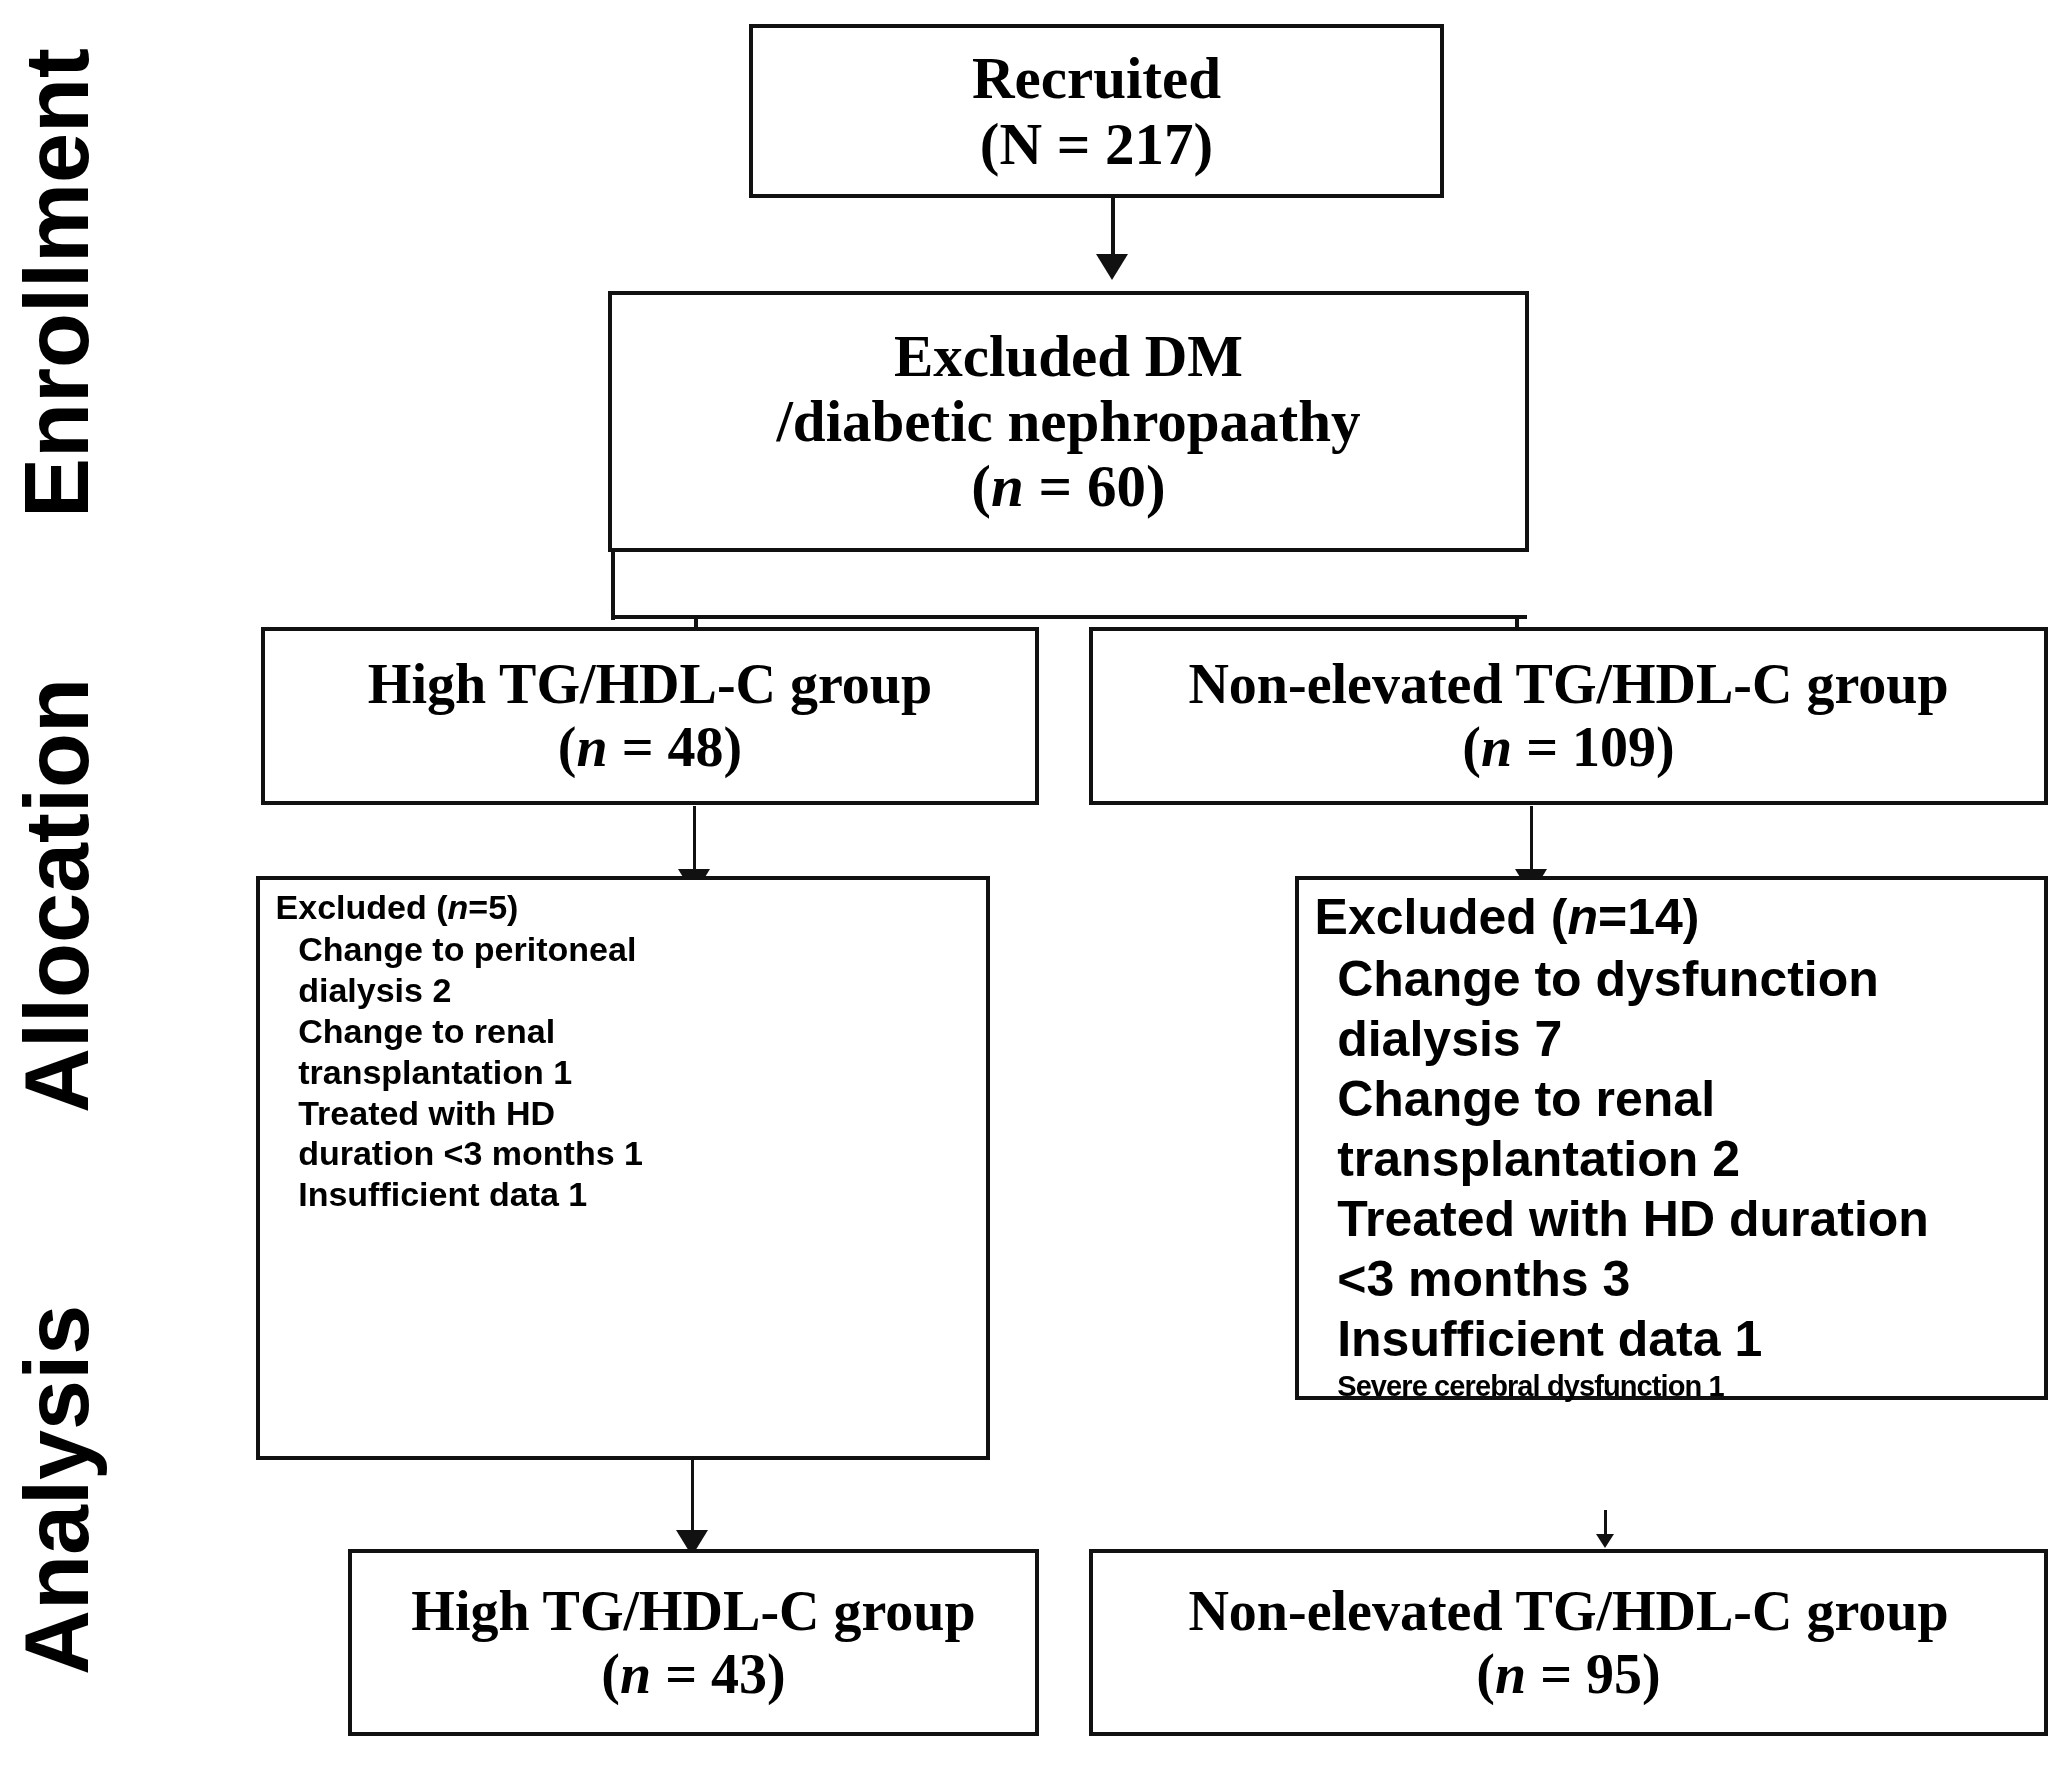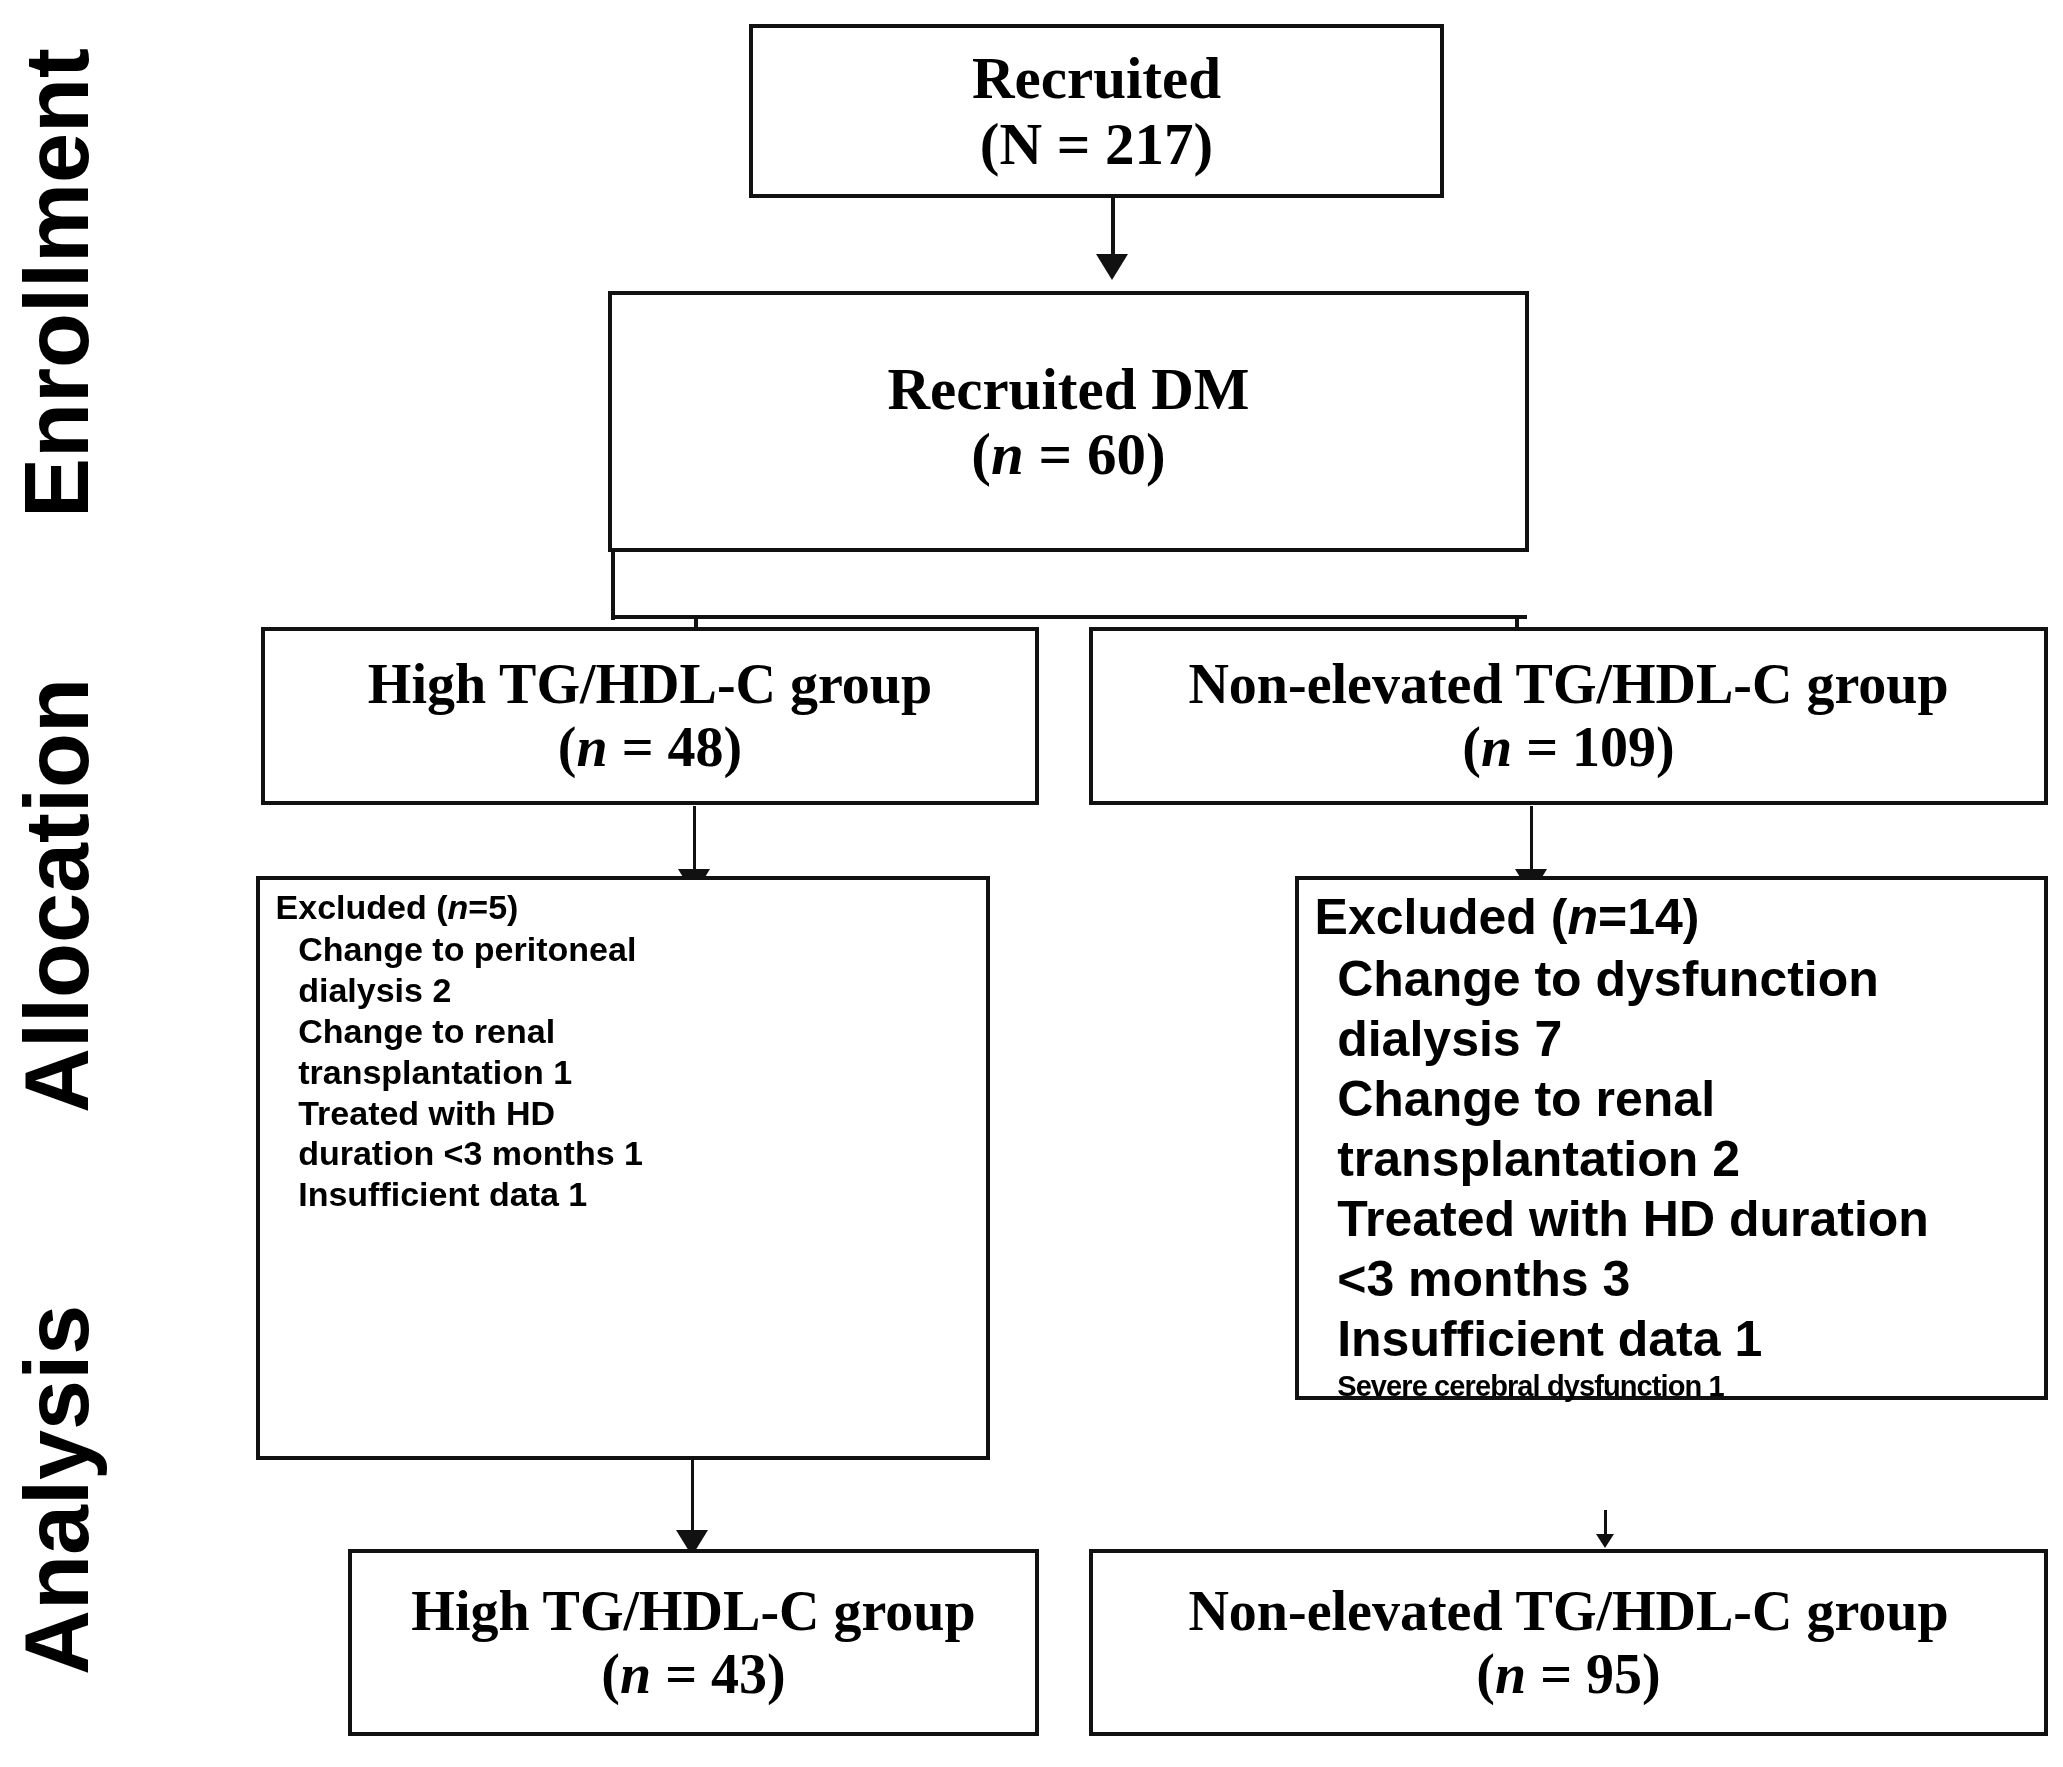--- a/index.html
+++ b/index.html
@@ -72,21 +72,22 @@
 
   <div class="node center" style="left:749px;top:24px;width:695px;height:174px;font-size:59px;line-height:1.12;">
     <span class="line1">Recruited</span>
     <span class="line2">(N = 217)</span>
   </div>
 
   <div class="conn vline" style="left:1111px;top:198px;height:64px;"></div>
   <div class="arrowhead" style="left:1096px;top:254px;"></div>
 
   <div class="node center" style="left:608px;top:291px;width:921px;height:261px;font-size:59px;line-height:1.1;">
-    <span class="line1">Recruited DM</span>
+    <span class="line1">Excluded DM</span>
+    <span class="line2">/diabetic nephropaathy</span>
     <span class="line2"><span>(</span><span class="ital">n</span><span> = 60)</span></span>
   </div>
 
   <div class="conn vline" style="left:611px;top:552px;height:68px;"></div>
   <div class="conn hline" style="left:611px;top:615px;width:916px;"></div>
   <div class="conn vline" style="left:694px;top:615px;height:39px;"></div>
   <div class="arrowhead" style="left:679px;top:647px;"></div>
   <div class="conn vline" style="left:1515px;top:615px;height:39px;"></div>
   <div class="arrowhead" style="left:1500px;top:647px;"></div>
 

